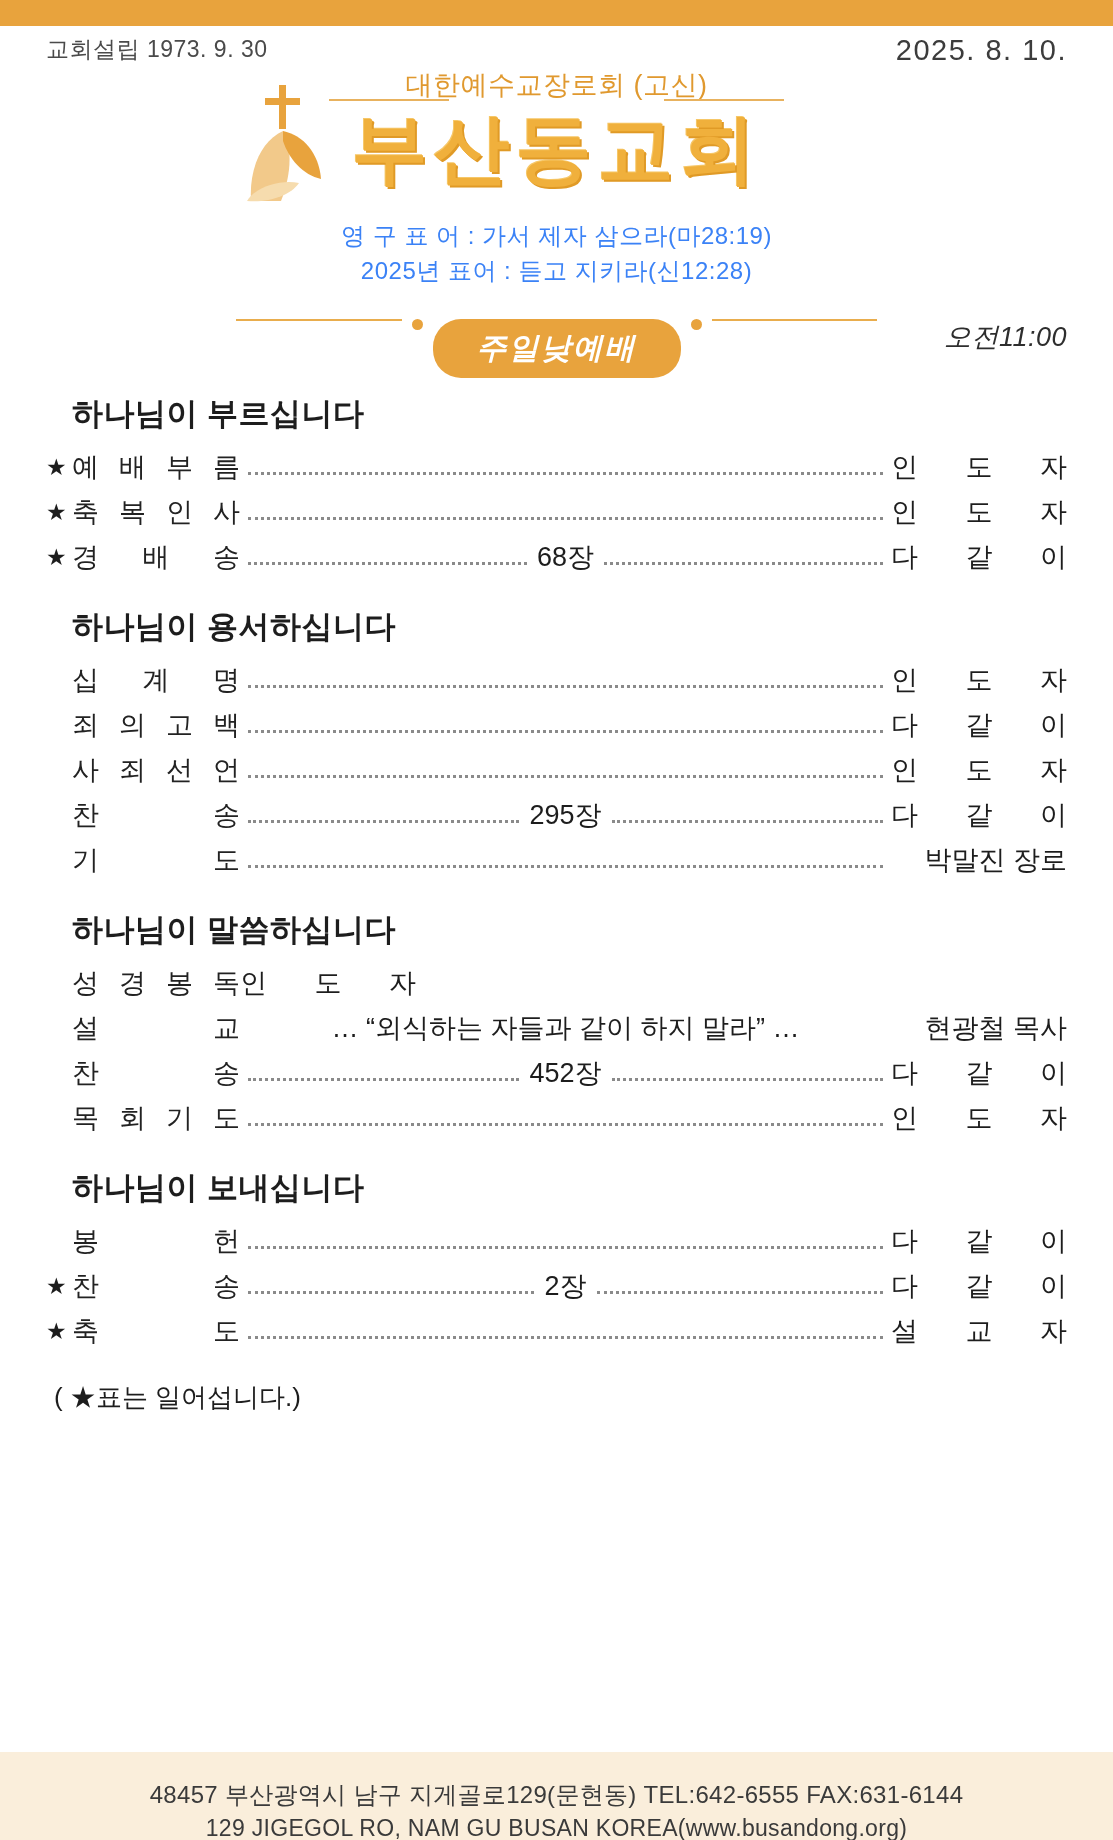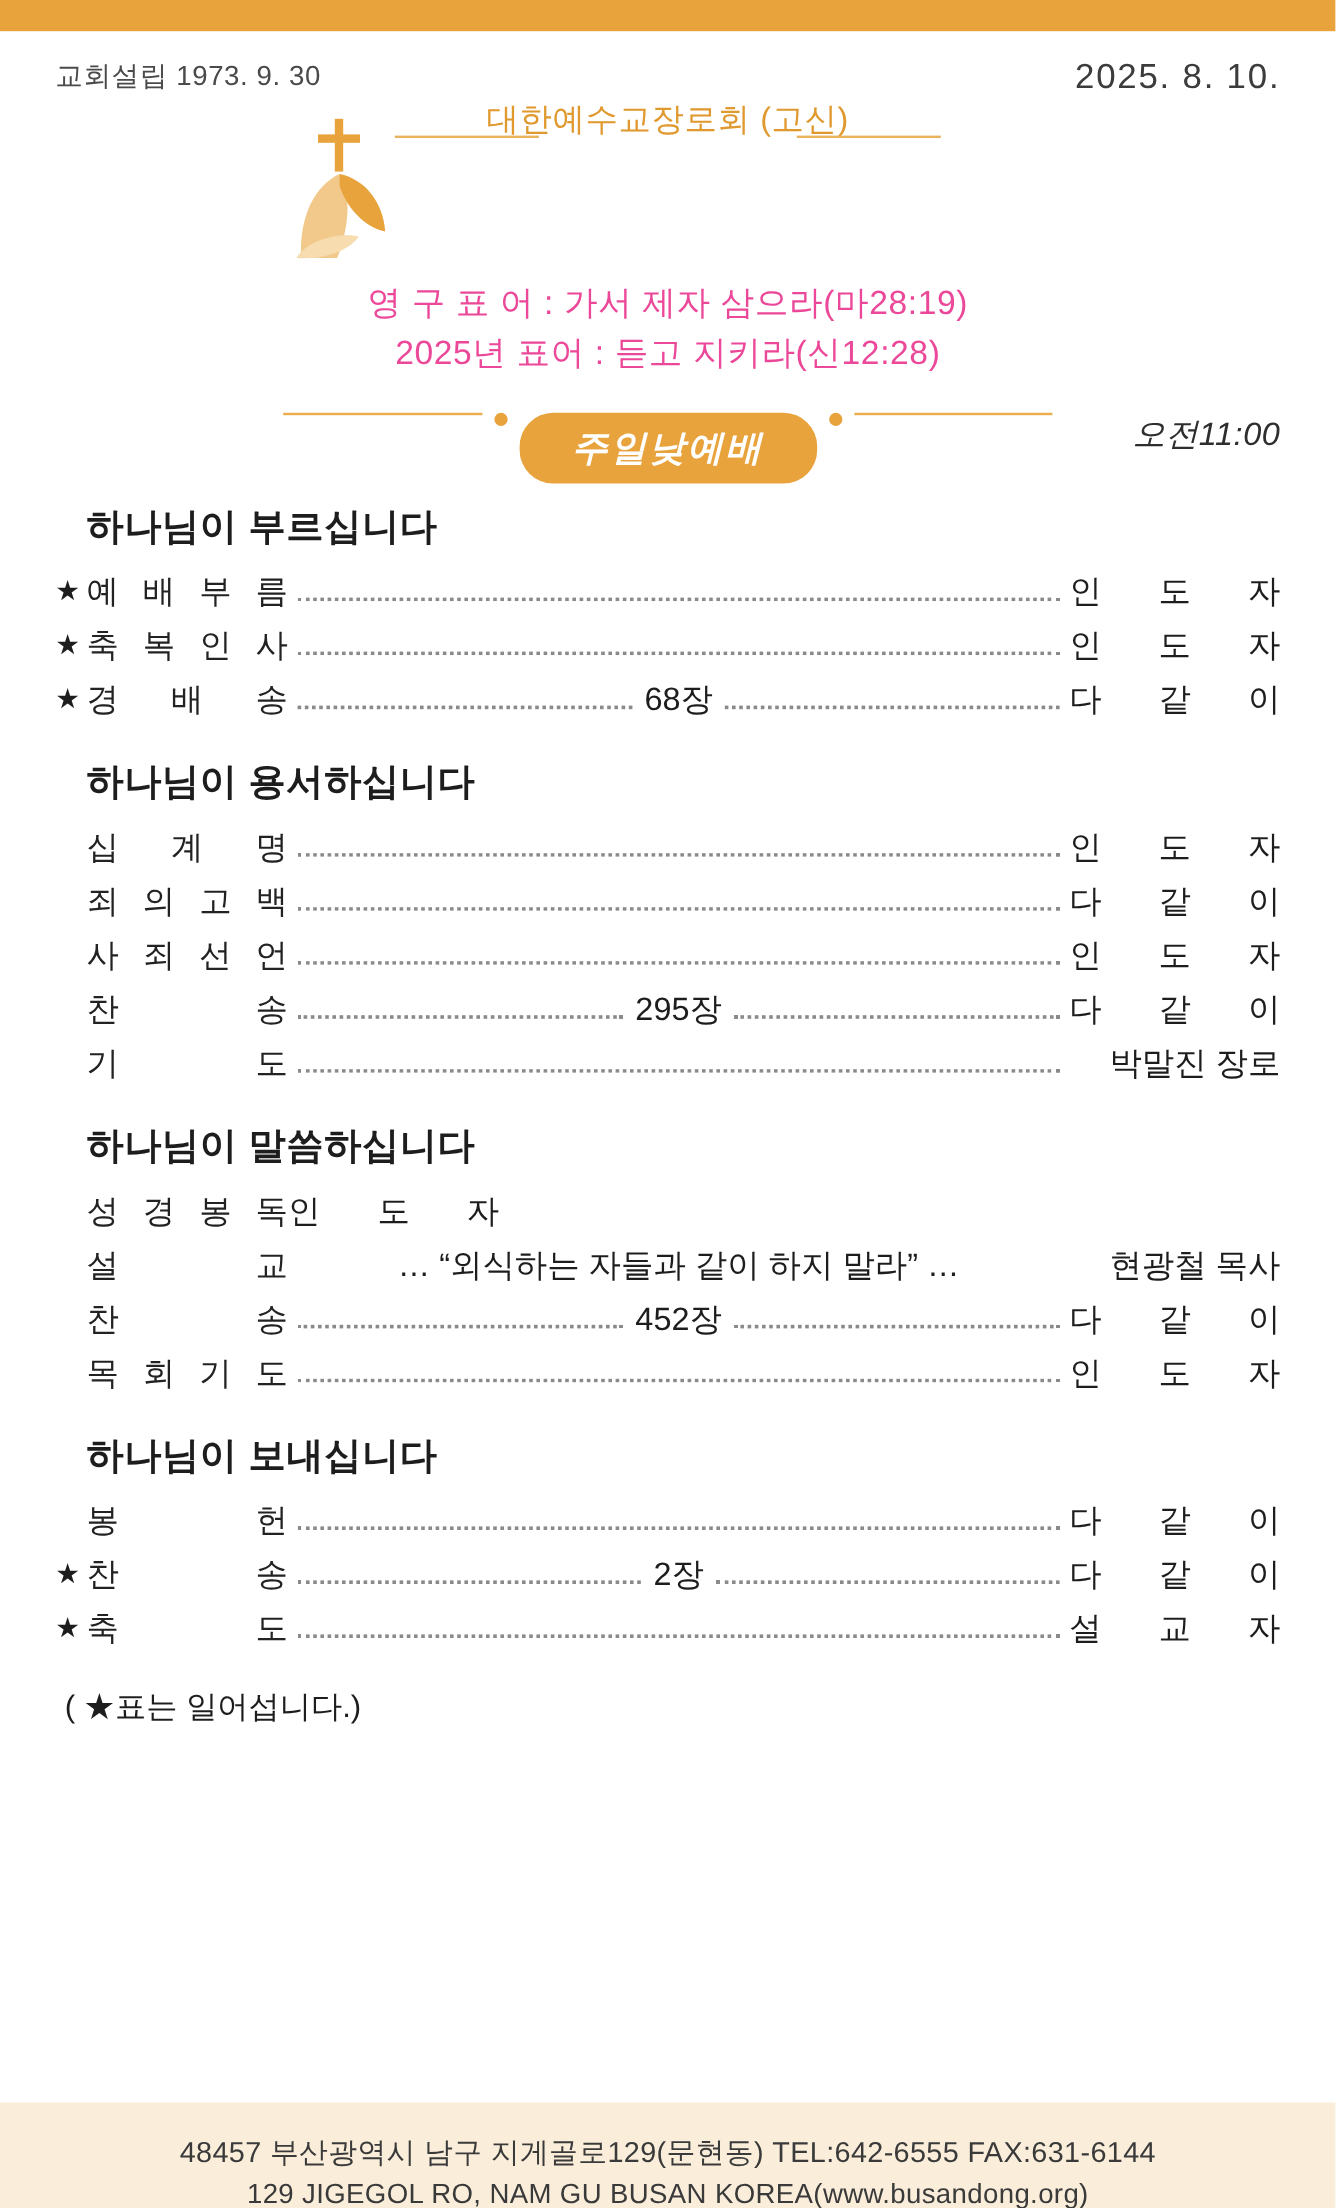--- a/index.html
+++ b/index.html
@@ -23,21 +23,21 @@
   }
   .page {
     padding: 0 46px;
     position: relative;
   }
   
   .header-row {
     display: flex;
     justify-content: space-between;
     align-items: flex-start;
-    padding-top: 22px;
+    padding-top: 8px;
     font-size: 24px;
     color: #4b4b4b;
     letter-spacing: 0.5px;
   }
   .header-row .found {
     color: #4a4a4a;
     font-size: 23px;
   }
   .header-row .date {
     font-size: 29px;
@@ -95,22 +95,22 @@
     width: 86px;
     height: 120px;
   }
   
   .mottos {
     text-align: center;
     margin-top: 8px;
     line-height: 1.45;
   }
   .mottos div {
-    font-size: 28px;
-    color: #ec4899;
+    font-size: 24px;
+    color: #3b82f6;
     letter-spacing: 0.5px;
   }
   
   .banner-row {
     margin-top: 30px;
     display: flex;
     align-items: flex-start;
     position: relative;
     height: 56px;
     font-style: italic;
@@ -250,20 +250,21 @@
 <div class="page">
 
   <div class="header-row">
     <div class="found">교회설립 1973. 9. 30</div>
     <div class="date">2025. 8. 10.</div>
   </div>
 
   <div class="logo-block">
     <div class="denom">대한예수교장로회 (고신)</div>
     <div class="denom-lines"></div>
+    <div class="church-name">부산동교회</div>
     <div class="logo-mark">
       <svg width="86" height="120" viewBox="0 0 86 120">
         <rect x="38" y="2" width="7" height="44" fill="#e8a33d"></rect>
         <rect x="24" y="15" width="35" height="7" fill="#e8a33d"></rect>
         <path d="M10 118 C8 86 20 58 42 48 C52 66 50 92 40 118 Z" fill="#f2c98a"></path>
         <path d="M42 48 C62 52 78 70 80 96 C62 92 48 76 42 58 Z" fill="#e8a33d"></path>
         <path d="M6 118 C14 104 40 96 58 100 C50 112 28 120 6 118 Z" fill="#f6dcae"></path>
       </svg>
     </div>
   </div>

